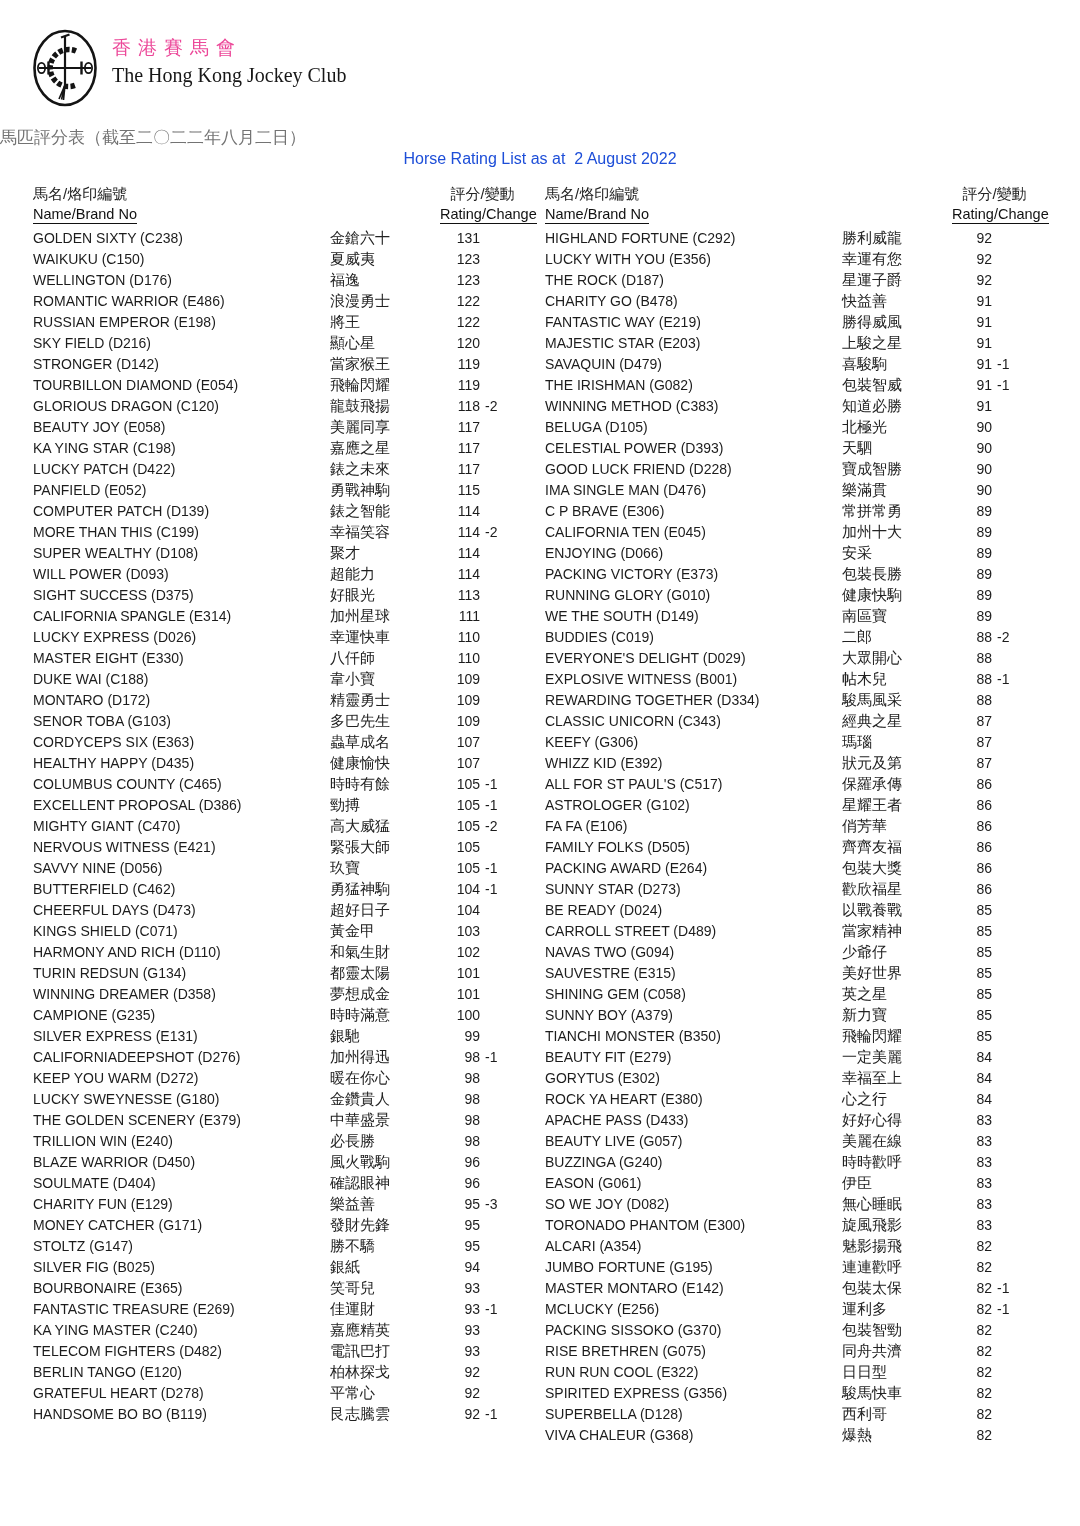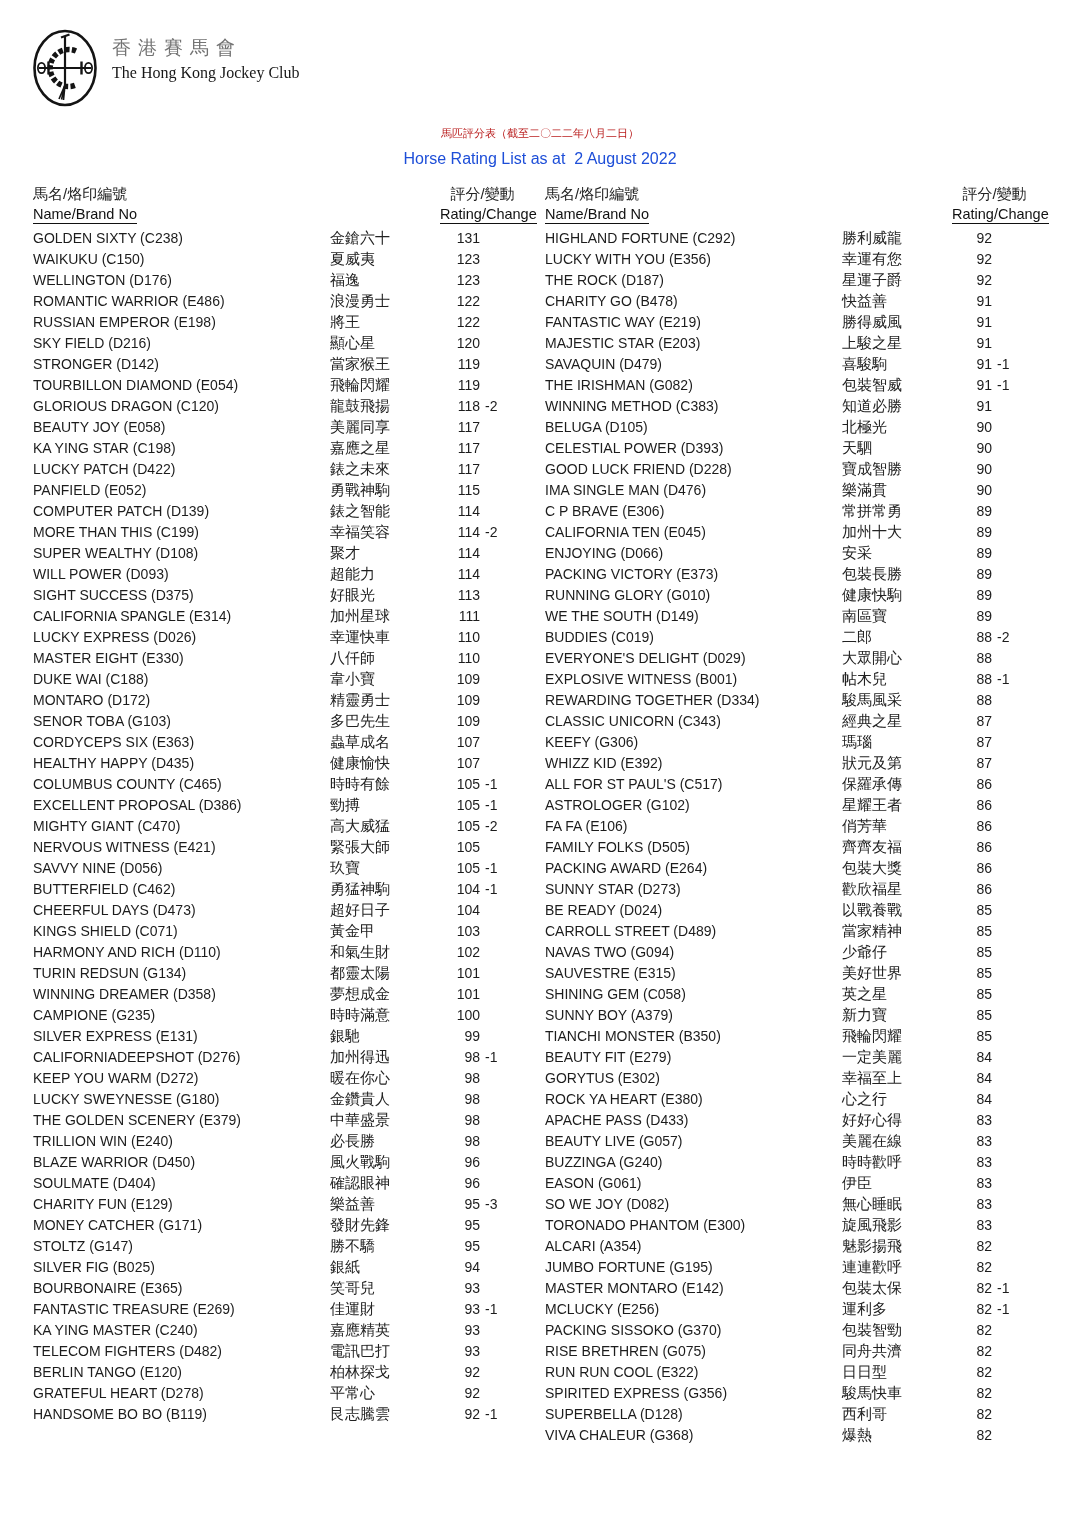--- a/index.html
+++ b/index.html
@@ -8,24 +8,24 @@
     width:1080px;height:1526px;
     background:#ffffff;
     color:#1c1c1c;
     font-family:"Liberation Sans",sans-serif;
     overflow:hidden;
   }
   
   .logo-row{position:absolute;top:28px;left:32px;display:flex;align-items:flex-start;}
   .logo-mark{width:66px;height:80px;flex:0 0 auto;}
   .brand-text{margin-left:14px;padding-top:7px;}
-  .brand-zh{font-size:19px;letter-spacing:7px;color:#737373;font-weight:500;}
-  .brand-en{font-family:"Liberation Serif",serif;font-size:16px;color:#171717;margin-top:3px;font-weight:500;}
+  .brand-zh{font-size:19px;letter-spacing:7px;color:#ec4899;font-weight:500;}
+  .brand-en{font-family:"Liberation Serif",serif;font-size:20px;color:#171717;margin-top:3px;font-weight:500;}
   
-  .title-zh{position:absolute;top:126px;left:0;width:100%;text-align:center;font-size:11px;color:#b91c1c;}
+  .title-zh{position:absolute;top:126px;left:0;width:100%;font-size:17px;color:#737373;}
   .title-en{position:absolute;top:150px;left:0;width:100%;text-align:center;font-size:16px;color:#1d4ed8;white-space:pre;}
   
   .heads{position:absolute;top:183px;left:33px;display:flex;}
   .colhead{display:flex;}
   .colhead + .colhead{margin-left:20px;}
   .h-name{width:407px;}
   .h-rating{width:85px;text-align:center;}
   .h-zh{font-size:15px;color:#222;line-height:21px;}
   .h-en{font-size:14.5px;color:#111;line-height:21px;}
   .h-en span{border-bottom:1.5px solid #111;padding-bottom:1px;}

